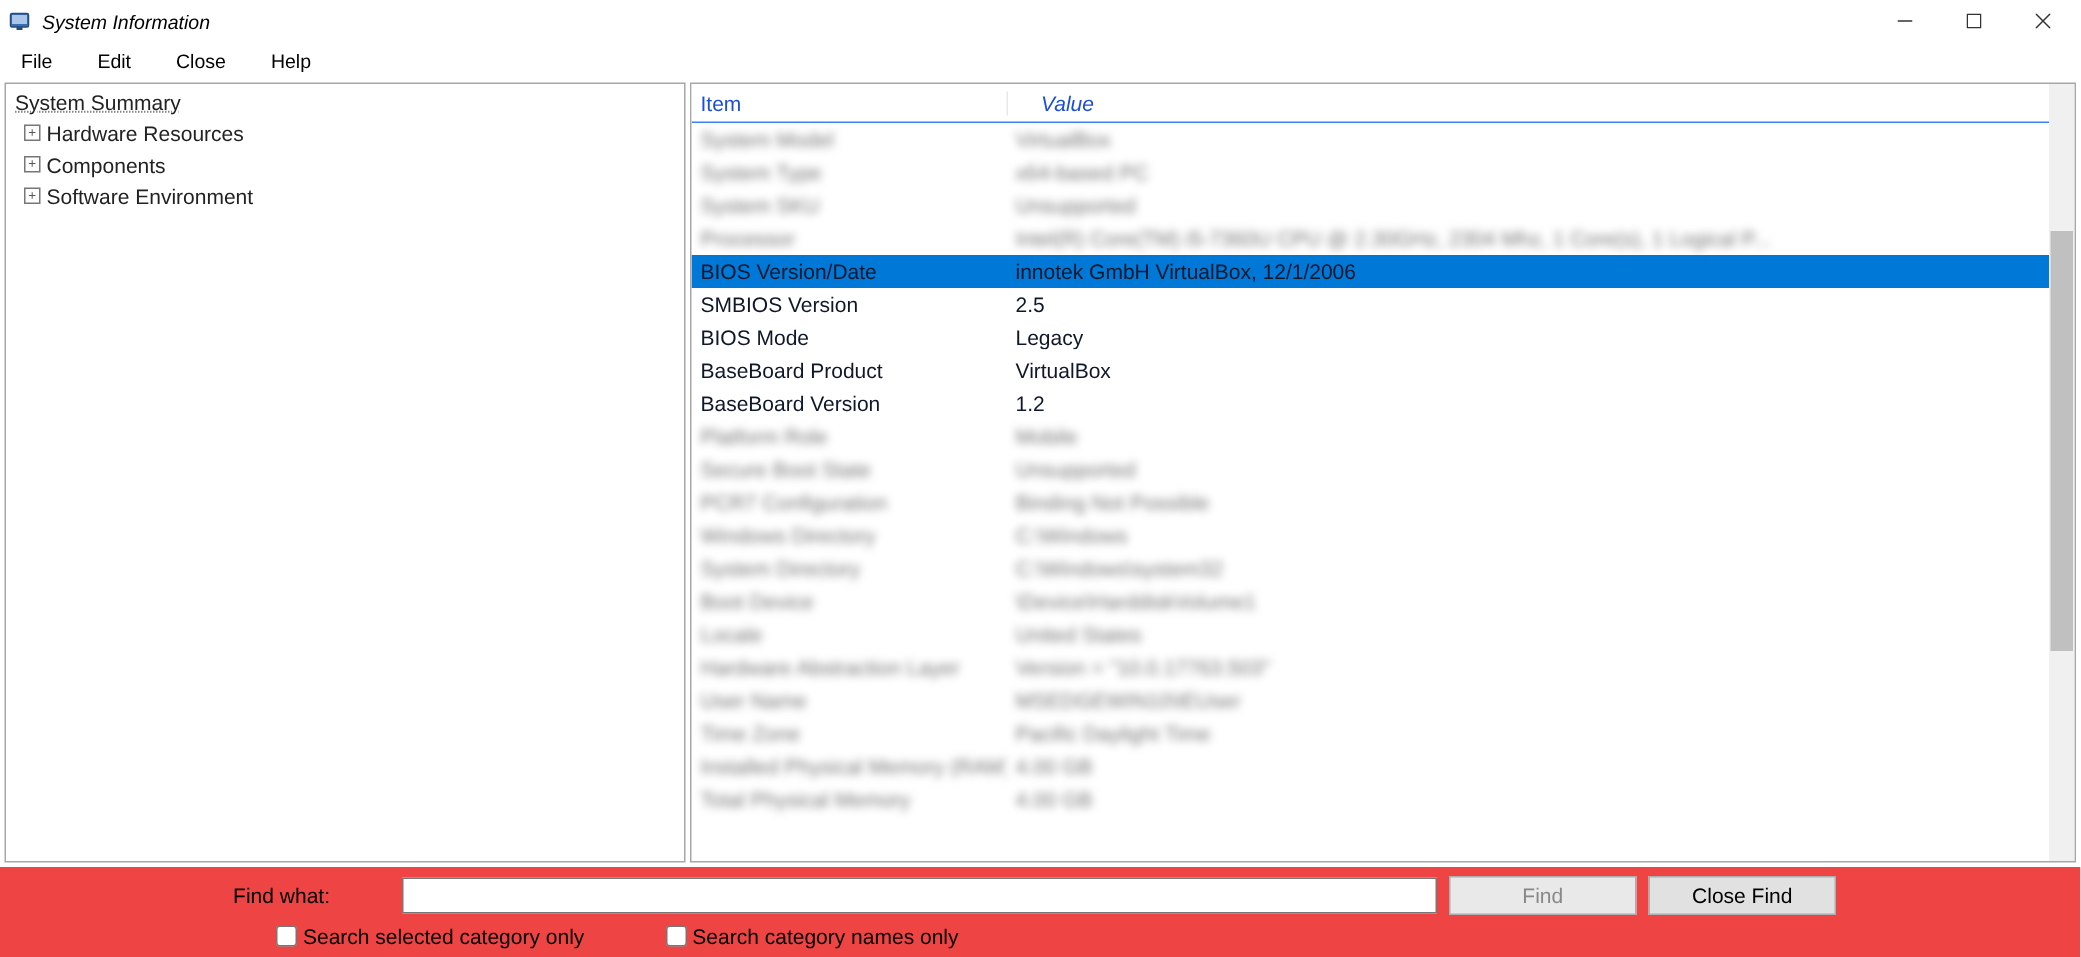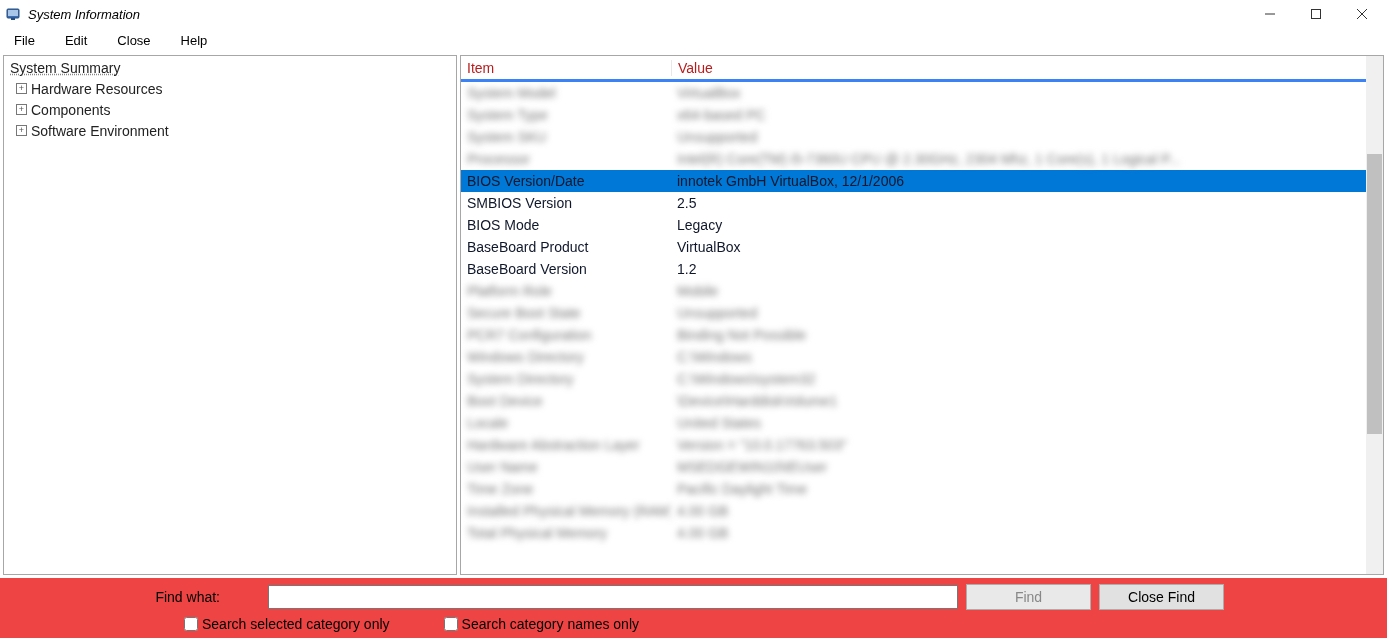--- a/index.html
+++ b/index.html
@@ -89,29 +89,29 @@
     }
     .details-table {
       flex: 1;
       overflow: auto;
       position: relative;
     }
     .col-headers {
       display: flex;
       height: 26px;
       align-items: center;
-      border-bottom: 3px solid #3b82f6;
-      font-size: 14px;
-      color: #b91c1c;
+      border-bottom: 1px solid #3b82f6;
+      font-size: 14px;
+      color: #1d4ed8;
       background: #fff;
       position: sticky;
       top: 0;
     }
     .col-item { width: 210px; padding-left: 6px; }
-    .col-value { flex: 1; padding-left: 6px; border-left: 1px solid #e8e8e8; }
+    .col-value { flex: 1; padding-left: 22px; border-left: 1px solid #e8e8e8; font-style: italic; }
     .data-row {
       display: flex;
       height: 22px;
       align-items: center;
       font-size: 14px;
       color: #0f172a;
       padding-left: 3px;
     }
     .data-row.selected { background: #0078d7; color: #0f172a; }
     .data-row.blur { filter: blur(3px); color: #777; }

